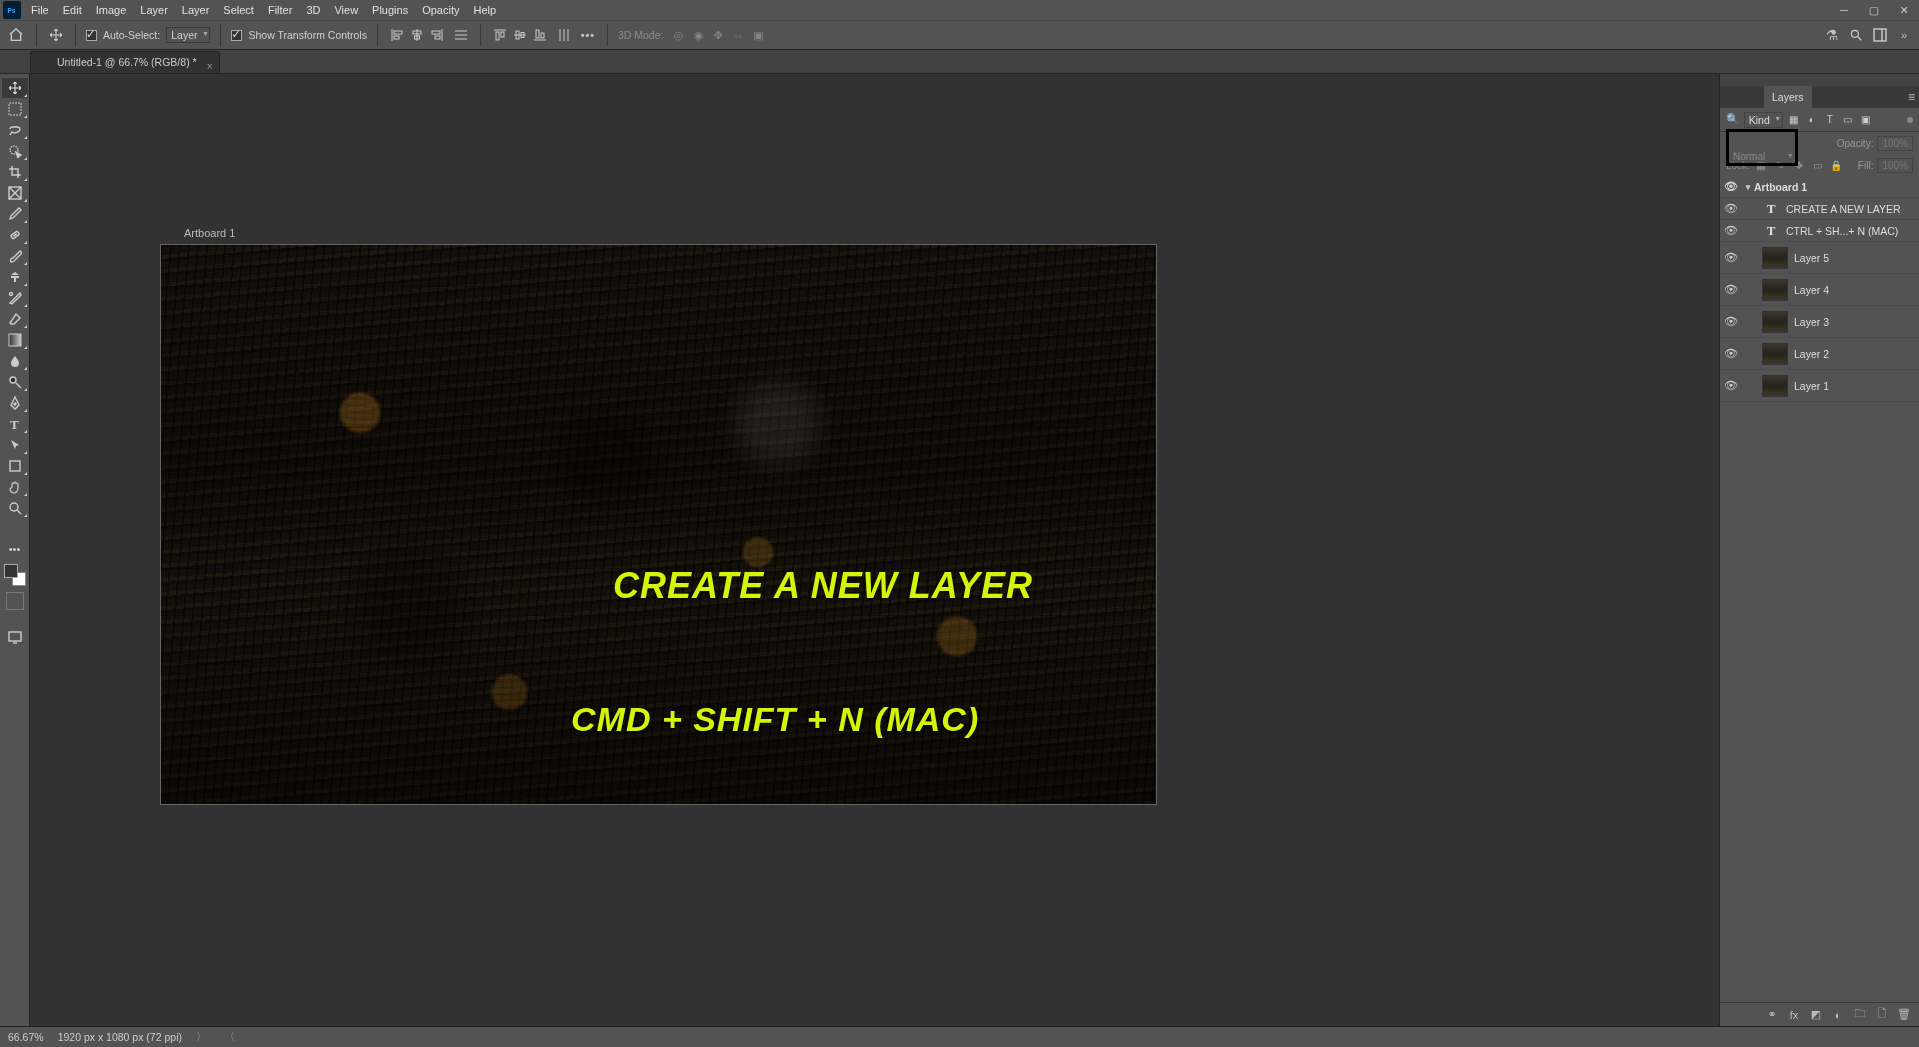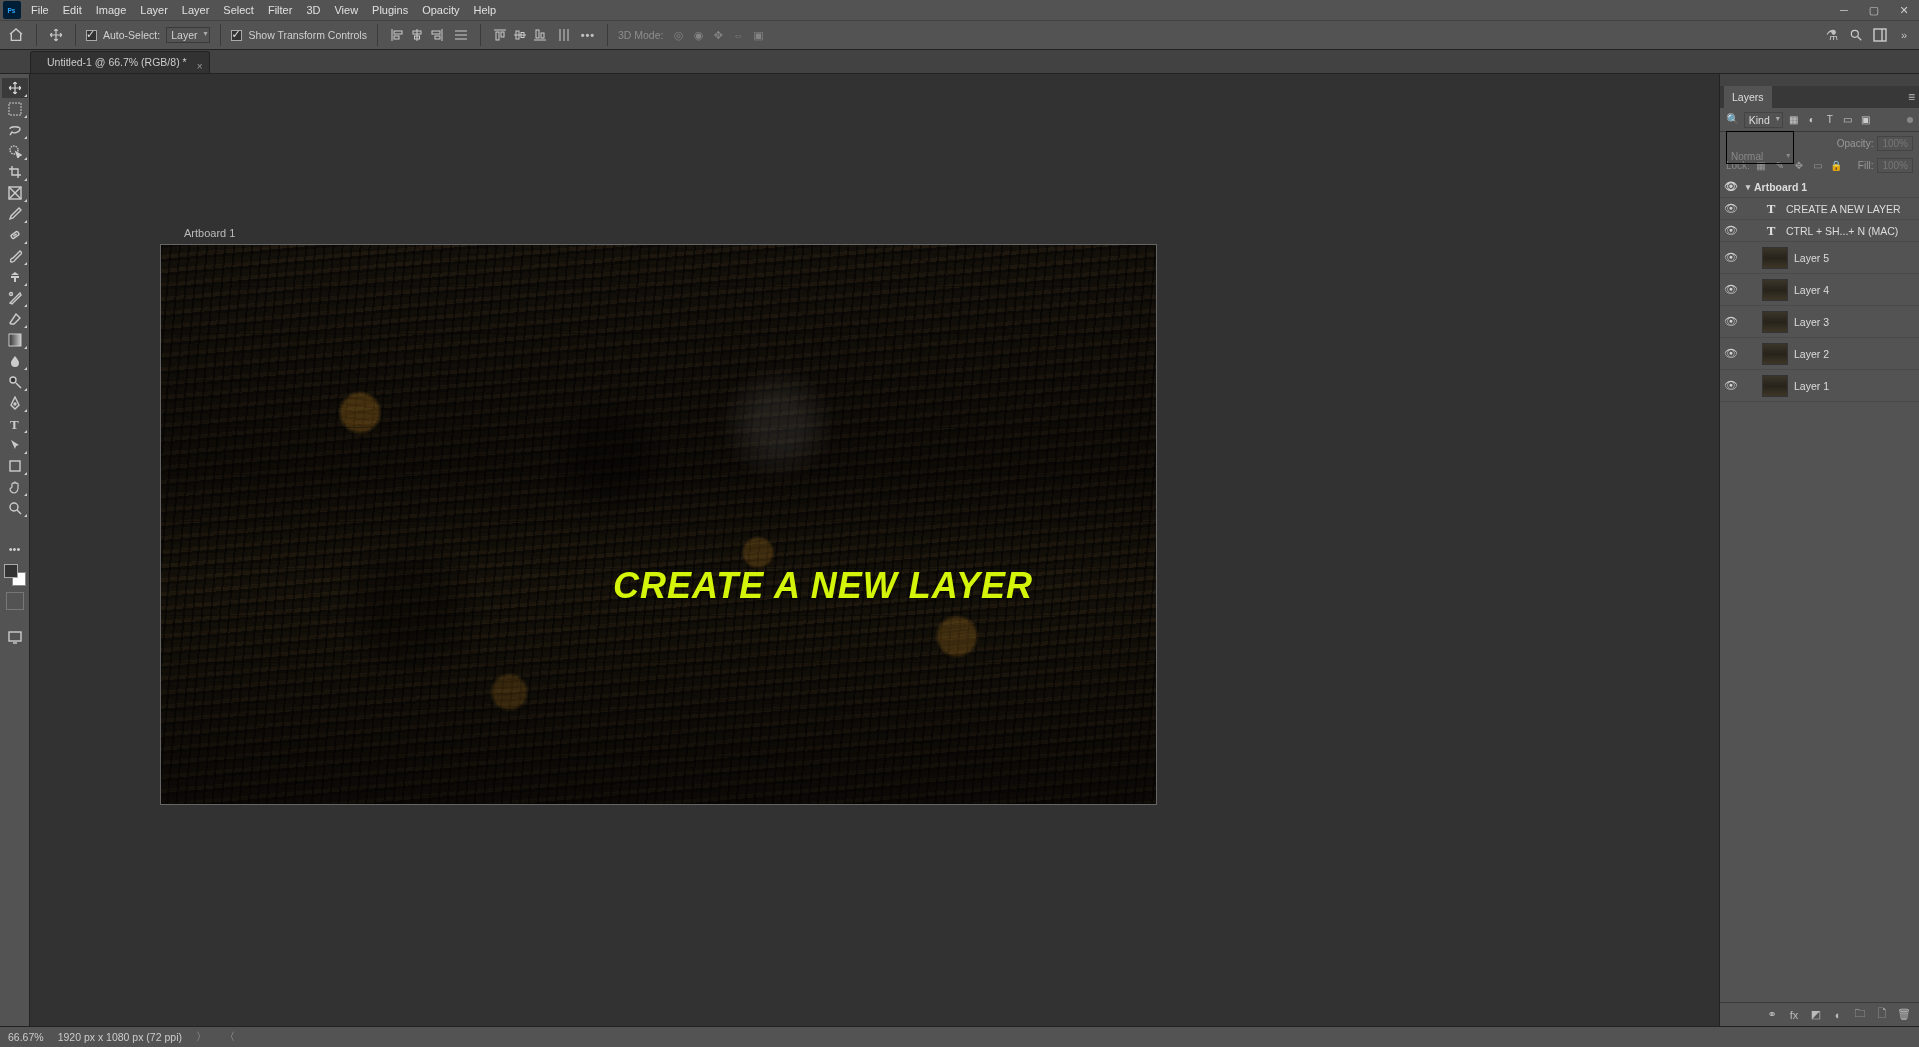--- a/index.html
+++ b/index.html
@@ -43,21 +43,21 @@
 .opt-select::after { content:"▾"; position:absolute; right:2px; top:1px; color:#aaa; font-size:8px; }
 .opt-right { margin-left:auto; display:flex; align-items:center; gap:6px; }
 .align-cluster { display:flex; gap:2px; }
 .align-btn { width:18px; height:18px; display:flex; align-items:center; justify-content:center; }
 .more-dots { letter-spacing:1px; font-weight:bold; }
 .disabled { opacity: .45; }
 .pin-icon { font-size:14px; }
 
 
 .tab-bar { height: 24px; background: #424242; border-bottom: 1px solid #222; display:flex; align-items:flex-end; padding-left: 30px; }
-.doc-tab { height: 22px; background:#323232; border:1px solid #222; border-bottom:none; border-radius:3px 3px 0 0; padding:0 22px 0 16px; line-height:21px; font-size:10.5px; color:#ccc; position:relative; }
+.doc-tab { height: 22px; background:#323232; border:1px solid #222; border-bottom:none; border-radius:3px 3px 0 0; padding:0 22px 0 26px; line-height:21px; font-size:10.5px; color:#ccc; position:relative; }
 .doc-tab .close-x { position:absolute; right:6px; top:4px; font-size:10px; color:#999; }
 
 
 .main-row { flex:1; display:flex; overflow:hidden; }
 
 
 .tool-col { width: 30px; background:#535353; border-right:1px solid #222; display:flex; flex-direction:column; align-items:center; padding-top:4px; }
 .tool-slot { width:26px; height:20px; margin-bottom:1px; display:flex; align-items:center; justify-content:center; color:#d0d0d0; position:relative; }
 .tool-slot.active { background:#3a3a3a; }
 .tool-slot .tri { position:absolute; right:1px; bottom:1px; width:0; height:0; border-left:3px solid transparent; border-bottom:3px solid #d0d0d0; }
@@ -110,30 +110,30 @@
   text-shadow: 0 1px 2px rgba(0,0,0,.6);
   letter-spacing: 1px;
 }
 .ct1 { left:452px; top:320px; font-size:36px; }
 .ct2 { left:410px; top:403px; font-size:34px; line-height:1.4; }
 
 
 .right-col { width:200px; display:flex; flex-direction:column; background:#535353; border-left:1px solid #222; }
 .panel-collapse { height: 12px; background:#434343; }
 .panel-tabs { height: 22px; background:#383838; display:flex; align-items:center; padding-left:4px; position:relative; }
-.panel-tab { padding:0 8px; line-height:22px; font-size:10.5px; color:#ddd; background:#535353; }
+.panel-tab { padding:0 8px; line-height:22px; font-size:10.5px; color:#ddd; background:#535353;margin-left:40px; }
 .panel-menu { position:absolute; right:4px; top:4px; color:#bbb; font-size:12px; }
 .filter-row { height:24px; background:#535353; display:flex; align-items:center; gap:4px; padding:0 6px; border-bottom:1px solid #3a3a3a; }
 .filter-row .search { font-size:11px; color:#aaa; }
 .filter-row .kind-sel { font-size:10.5px; color:#ddd; background:#535353; border:1px solid #444; padding:1px 12px 1px 4px; position:relative; }
 .filter-row .kind-sel::after { content:"▾"; position:absolute; right:2px; font-size:8px; color:#aaa; }
 .filter-row .f-icon { width:14px; height:14px; display:flex; align-items:center; justify-content:center; font-size:10px; color:#ccc; border:1px solid transparent; }
 .filter-row .dot { width:6px; height:6px; border-radius:50%; background:#888; margin-left:auto; }
 .blend-row, .lock-row { height:22px; background:#535353; display:flex; align-items:center; gap:4px; padding:0 6px; font-size:10px; color:#999; }
-.blend-sel { border:1px solid #000000; padding:19px 30px 1px 4px; position:relative; color: #888; margin-top: 8px;}
+.blend-sel { border:3px solid #000000; padding:19px 30px 1px 4px; position:relative; color: #888; margin-top: 8px;}
 .blend-sel::after { content:"▾"; position:absolute; right:3px; font-size:8px; }
 .pct-box { border:1px solid #444; padding:1px 4px; min-width:34px; text-align:right; color:#777; }
 .lock-label { color:#888; }
 .lock-icons { display:flex; gap:5px; }
 .lock-ic { width:14px; height:14px; display:flex; align-items:center; justify-content:center; font-size:10px; color:#999; }
 
 .layer-list { flex:1; background:#535353; overflow:auto; }
 .layer-row { display:flex; align-items:center; height:22px; border-bottom:1px solid #4a4a4a; padding-right:6px; }
 .layer-row.group { font-weight:bold; }
 .layer-row.thumb-row { height:32px; }
@@ -470,20 +470,21 @@
     </div>
   </div>
 
   <div class="canvas-area">
     <div class="artboard-label">Artboard 1</div>
     <div class="artboard">
       <div class="bark"></div>
       <div class="canvas-text ct1">CREATE A NEW LAYER</div>
       <div class="canvas-text ct2">
         <br>
+        <span>CMD + SHIFT + N (MAC)</span>
       </div>
     </div>
   </div>
 
   <div class="right-col">
     <div class="panel-collapse"></div>
     <div class="panel-tabs">
       <div class="panel-tab">Layers</div>
       <div class="panel-menu">≡</div>
     </div>

